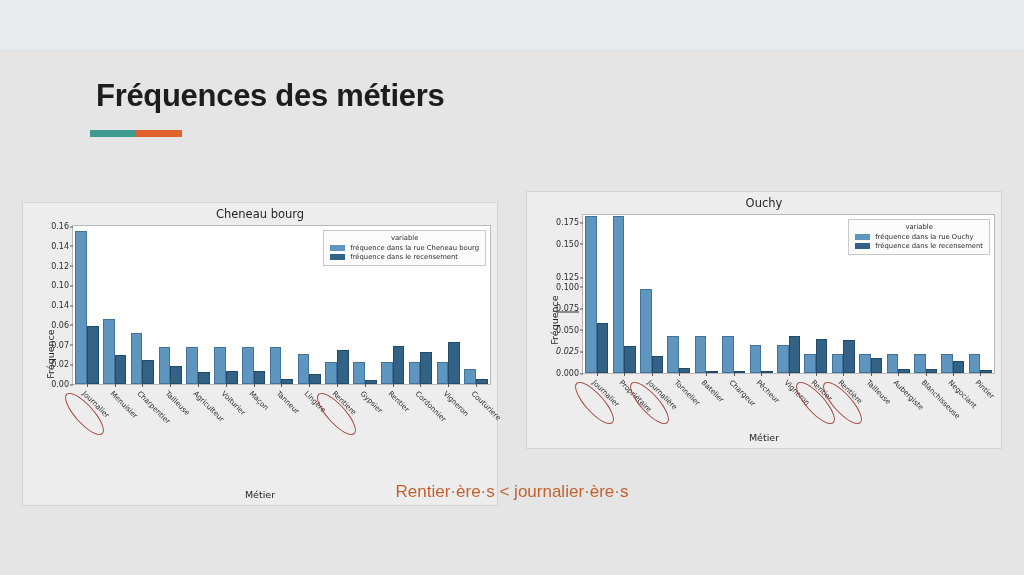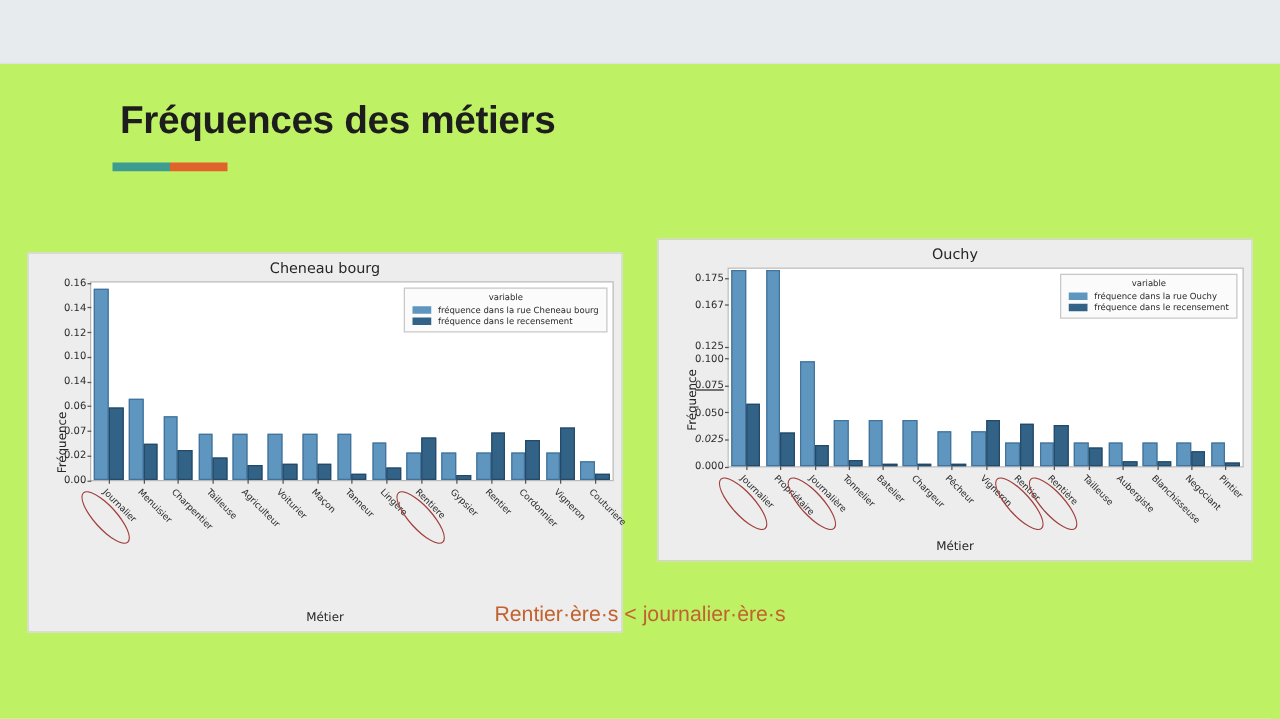--- a/index.html
+++ b/index.html
@@ -10,21 +10,21 @@
     width: 1024px;
     height: 575px;
     background: #ffffff;
     font-family: "Liberation Sans", sans-serif;
     overflow: hidden;
     position: relative;
   }
   .slide {
     position: absolute;
     inset: 0;
-    background: #bef264;
+    background: #e5e5e5;
   }
   .top-band {
     position: absolute;
     left: 0; top: 0;
     width: 1024px; height: 50px;
     background: #e7ebee;
     border-bottom: 1px solid #dfe4e8;
   }
   .title {
     position: absolute;
@@ -385,21 +385,21 @@
     <div class="xlabel">Métier</div>
 
     <div class="plot" id="plot-ouchy">
       <div class="yaxis" id="yaxis-1">
           <div class="ytick" style="top: 100%;">0.000</div>
           <div class="ytick" style="top: 86.3612%; font-style: italic;">0.025</div>
           <div class="ytick" style="top: 72.7223%;">0.050</div>
           <div class="ytick" style="top: 59.0835%; text-decoration: underline;">0.075</div>
           <div class="ytick" style="top: 45.4446%;">0.100</div>
           <div class="ytick" style="top: 31.8058%; margin-top: 12px;">0.125</div>
-          <div class="ytick" style="top: 18.1669%;">0.167</div>
+          <div class="ytick" style="top: 18.1669%;">0.150</div>
           <div class="ytick" style="top: 4.5281%;">0.175</div>
         </div>
       <div class="bars" id="bars-1">
           <div class="group">
             <div class="bar light" style="height: 99.5636%;"></div>
             <div class="bar dark" style="height: 31.9149%;"></div>
           </div>
           <div class="group">
             <div class="bar light" style="height: 99.5636%;"></div>
             <div class="bar dark" style="height: 17.1849%;"></div>

